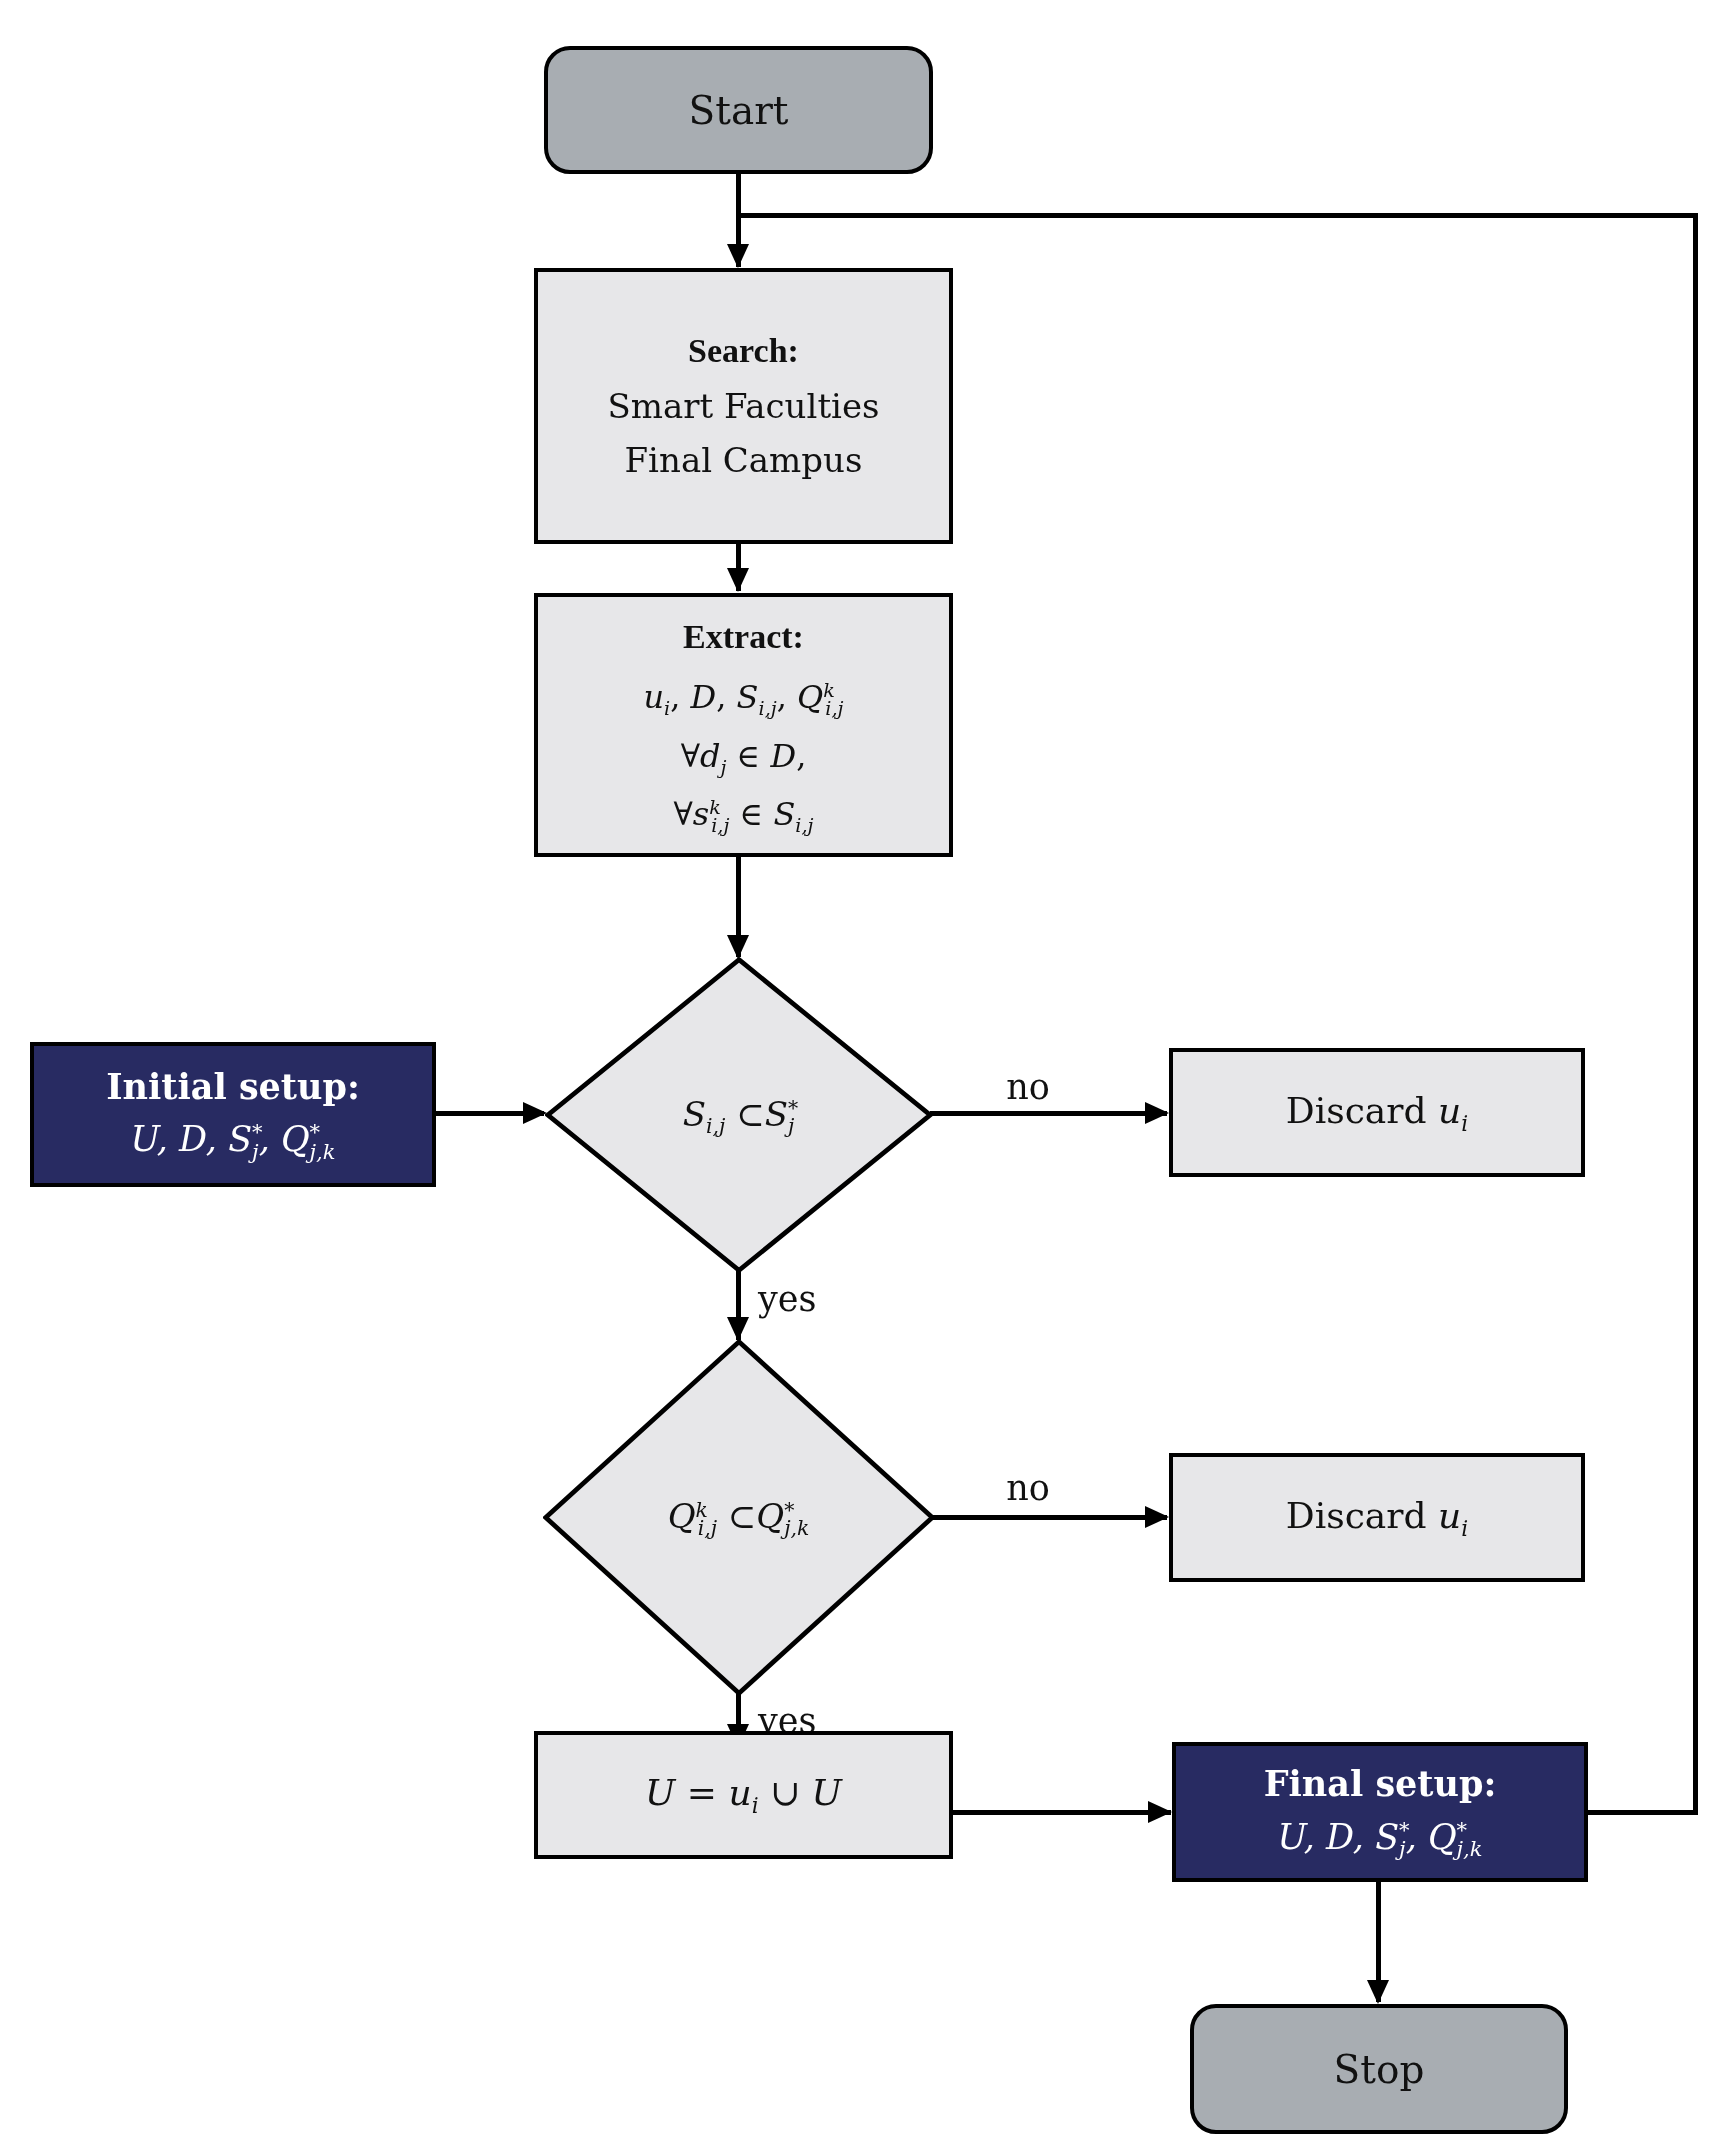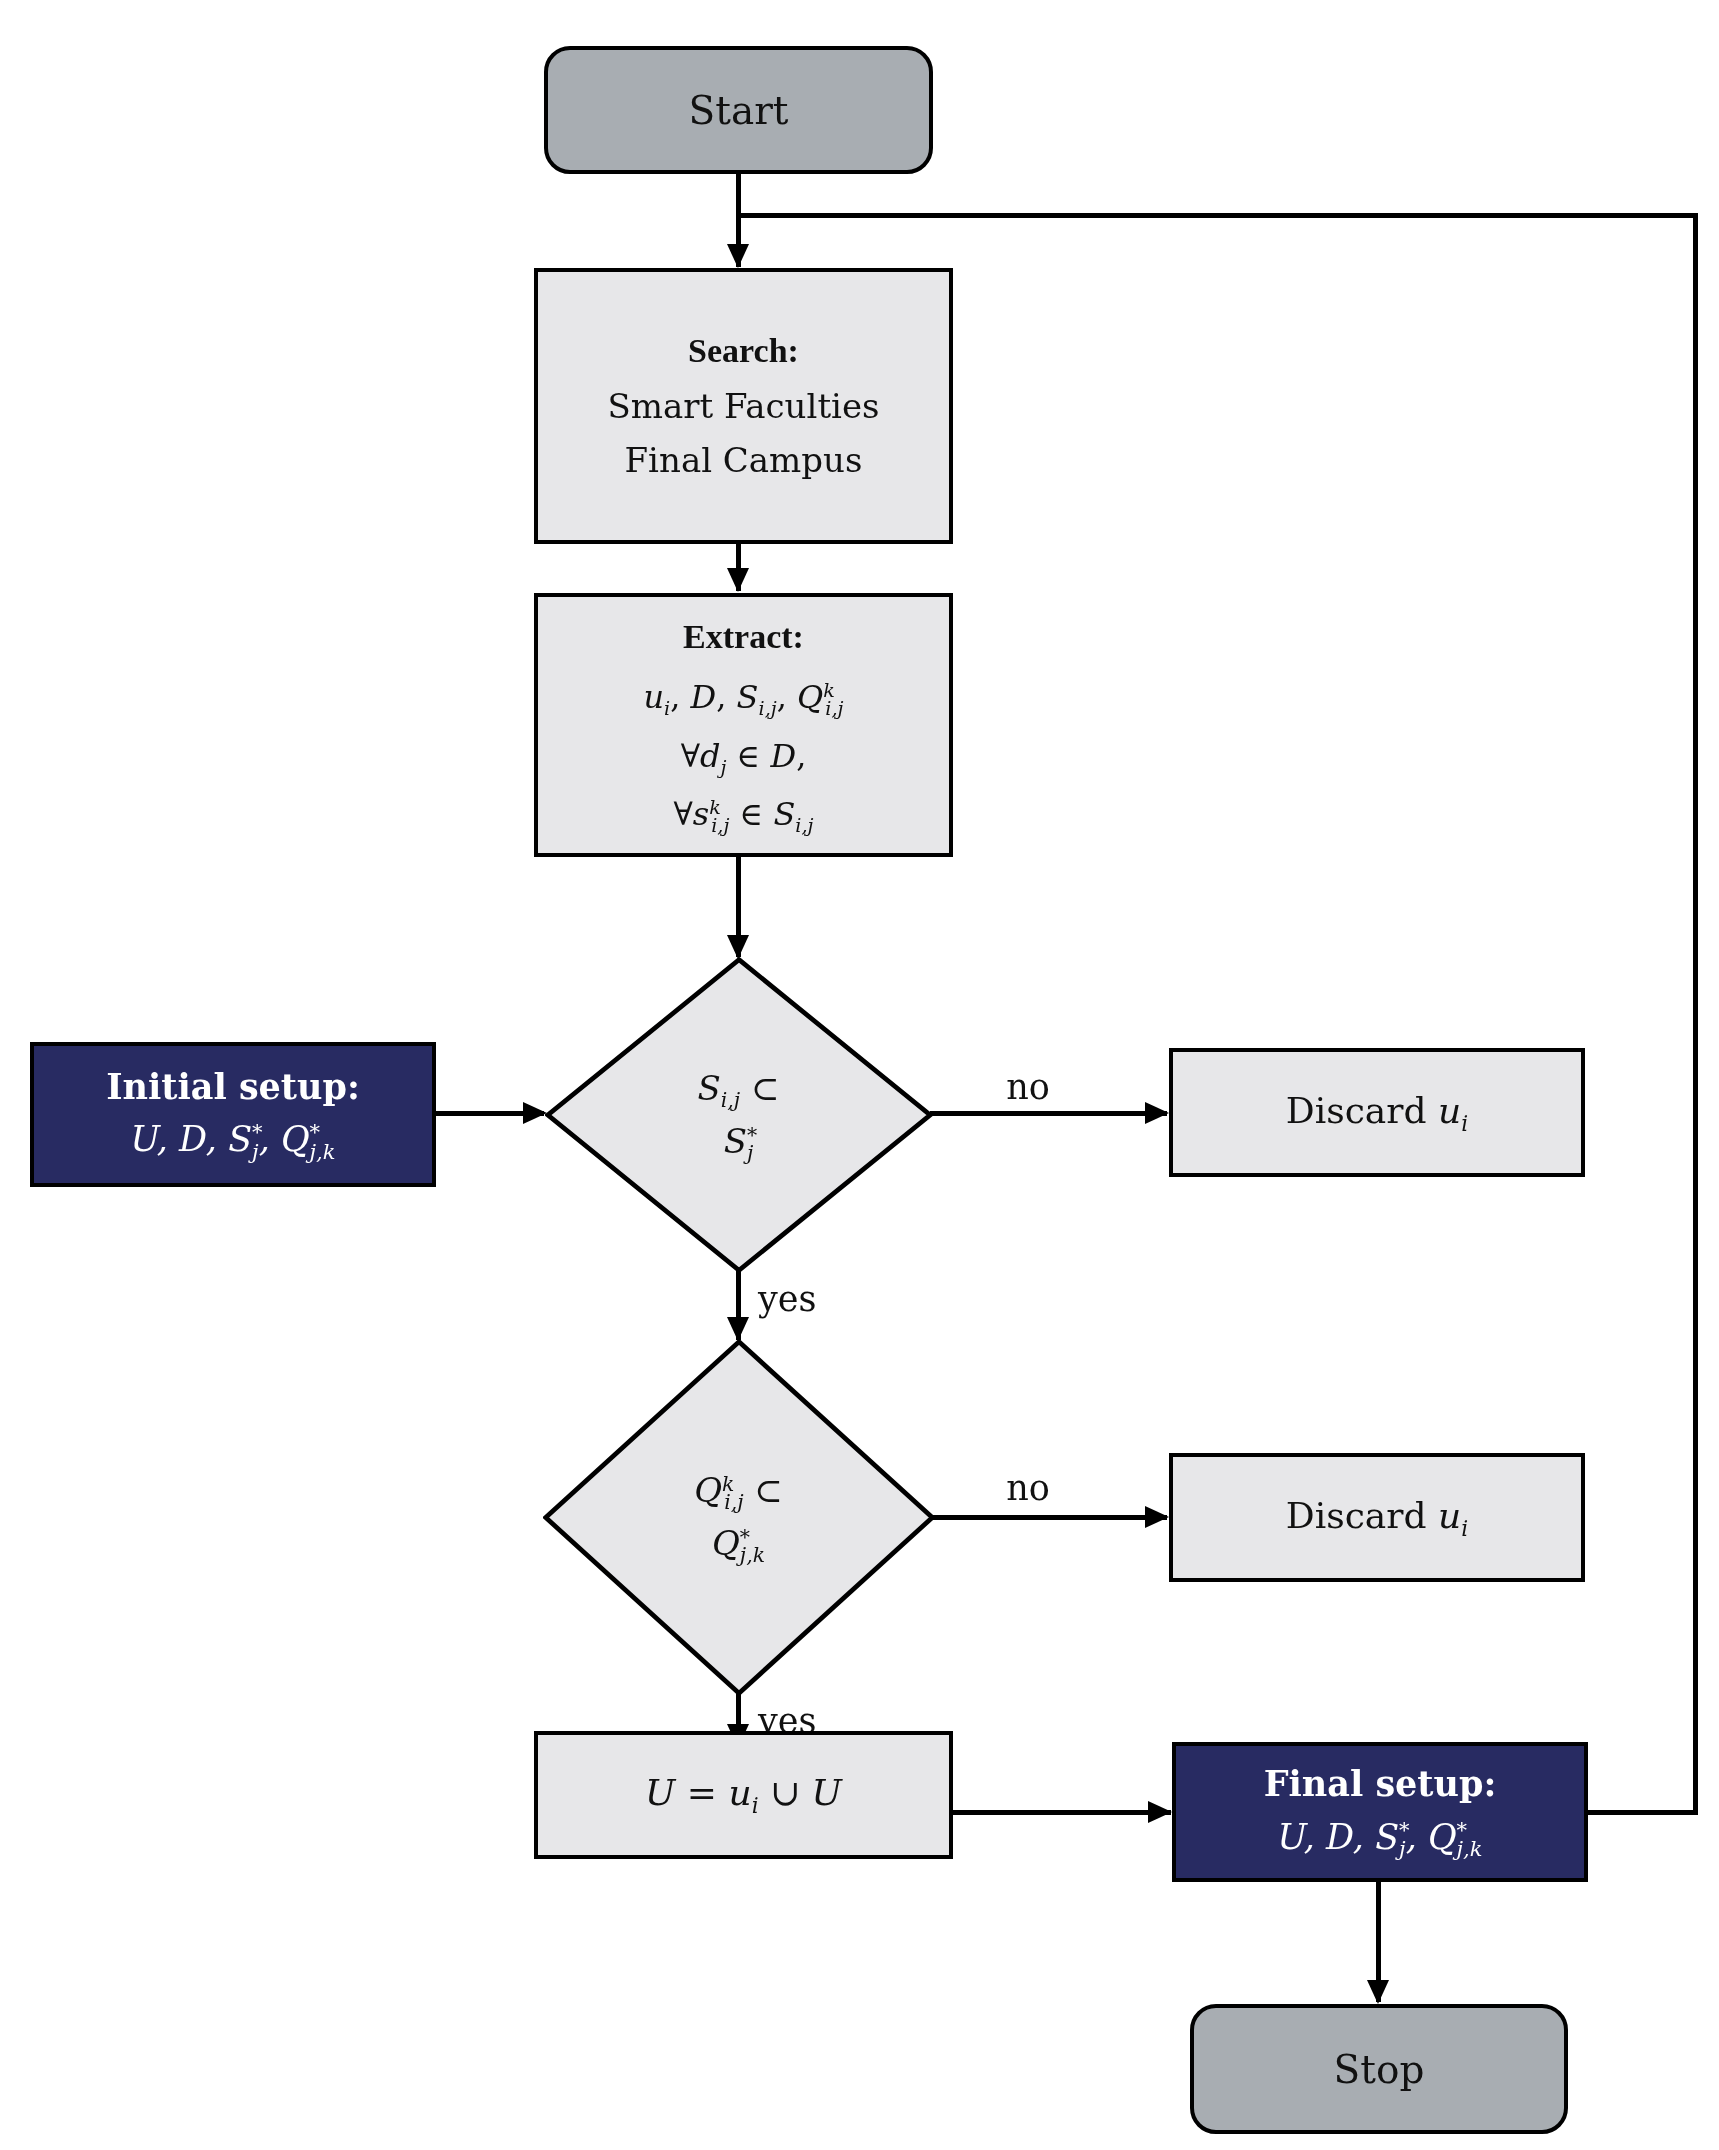--- a/index.html
+++ b/index.html
@@ -31,21 +31,21 @@
   .hline,.vline{position:absolute;background:var(--line);}
   .arrow-down{position:absolute;width:0;height:0;
     border-left:11.5px solid transparent;border-right:11.5px solid transparent;
     border-top:24px solid var(--line);}
   .arrow-right{position:absolute;width:0;height:0;
     border-top:11.5px solid transparent;border-bottom:11.5px solid transparent;
     border-left:24px solid var(--line);}
   .edge-label{position:absolute;font-size:35px;}
   .diamond-svg{position:absolute;}
   .diamond-text{
-    position:absolute;display:flex;flex-direction:column;align-items:center;
+    position:absolute;display:flex;align-items:center;
     justify-content:center;text-align:center;font-size:34px;line-height:1.5;
   }
   sup{font-size:60%;vertical-align:0.55em;}
   sub{font-size:60%;vertical-align:-0.35em;}
   sub.t{margin-left:-0.5em;}
   i{font-style:italic;}
 </style>
 </head>
 <body>
 

